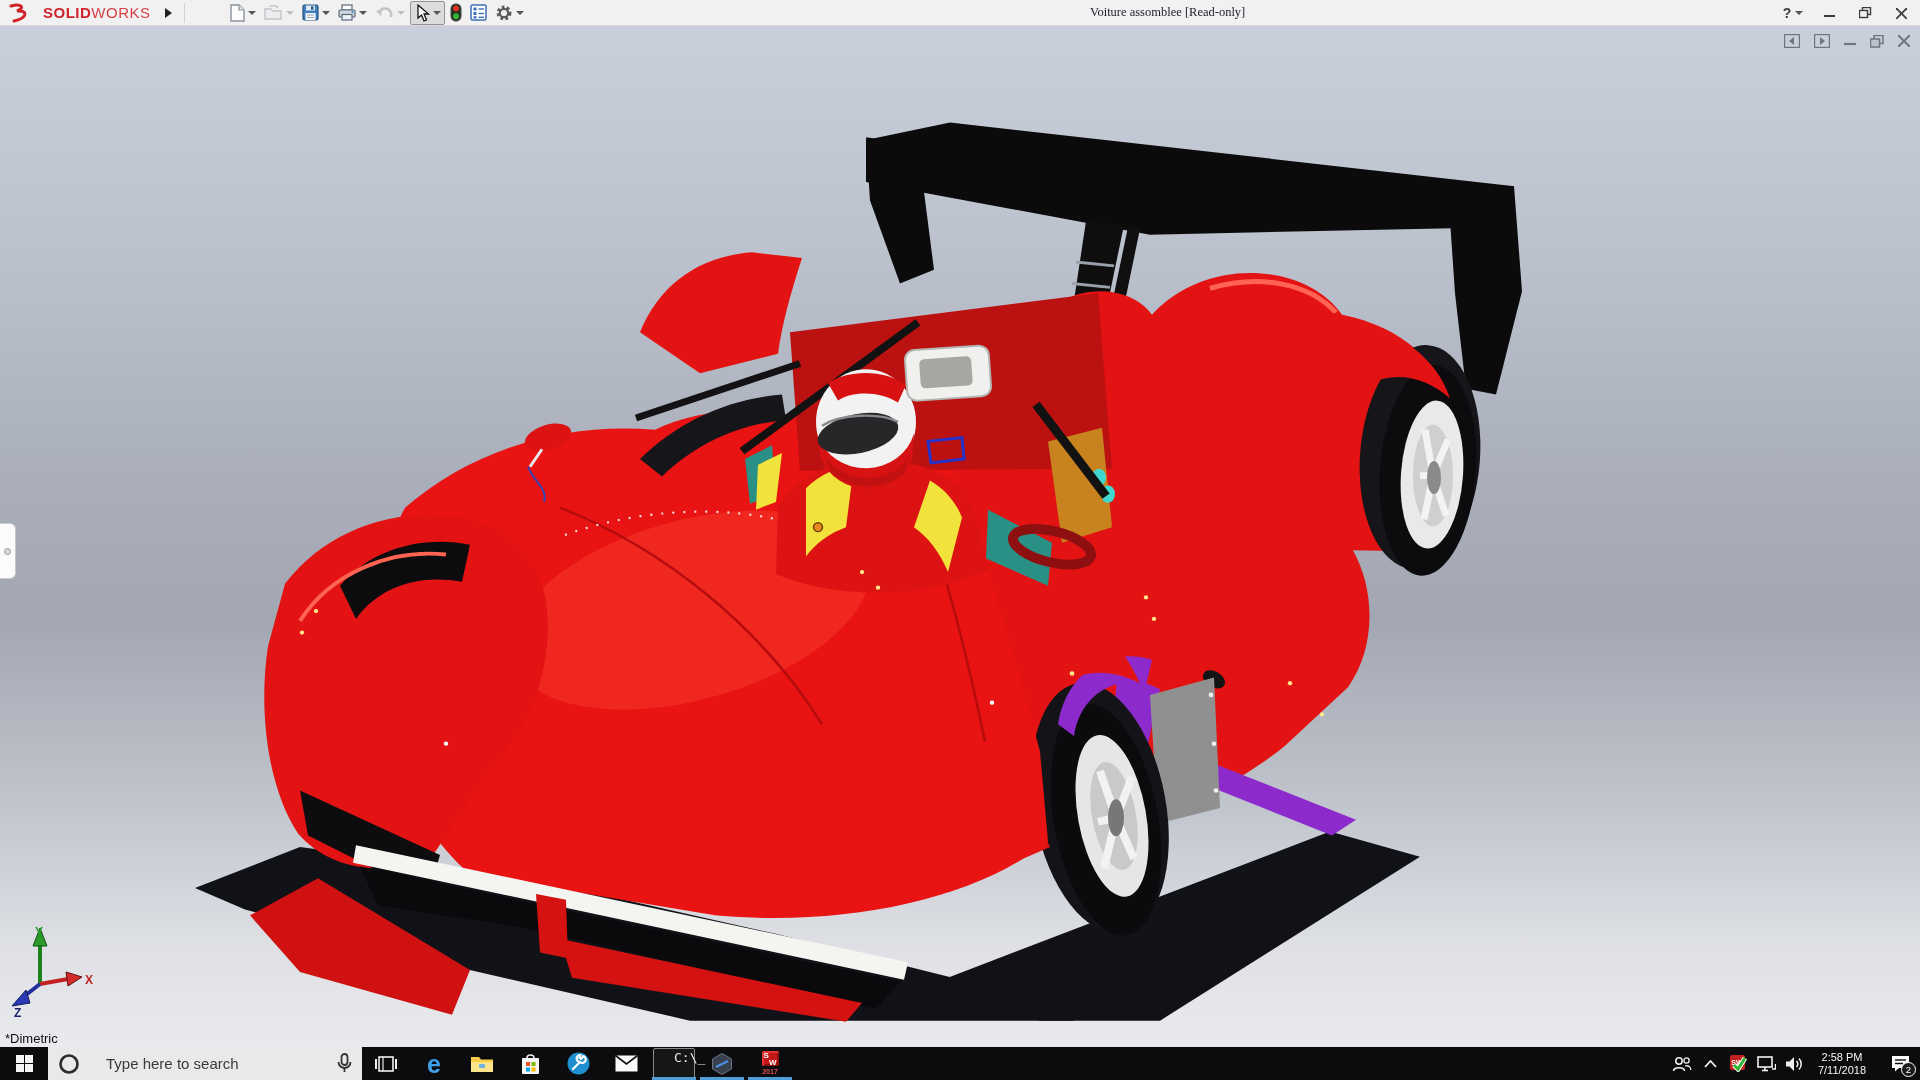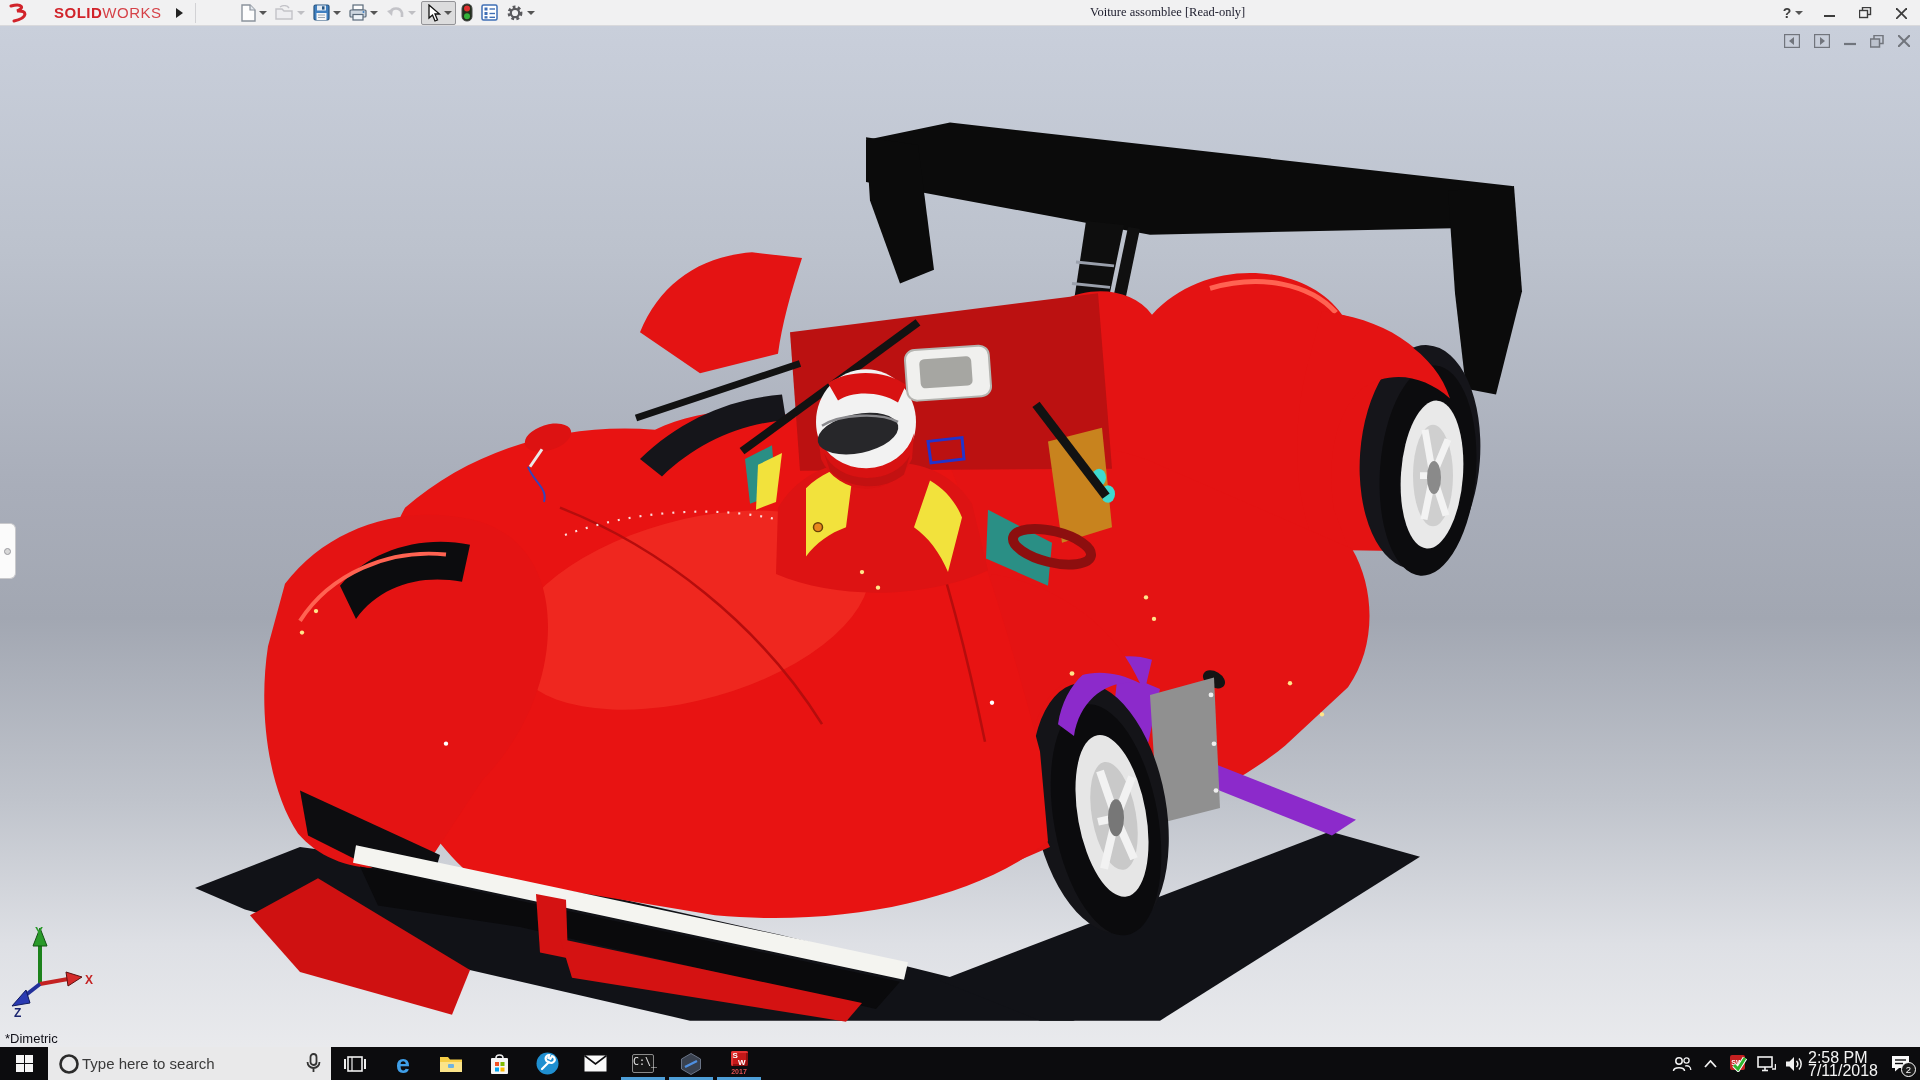--- a/index.html
+++ b/index.html
@@ -7,21 +7,21 @@
   body { font-family:"Liberation Sans", sans-serif; }
   .screen { position:relative; width:1920px; height:1080px; background:#f1f1f1; }
 
   
   .titlebar {
     position:absolute; top:0; left:0; right:0; height:26px;
     background:#f1f1f2; border-bottom:1px solid #d9d9dc;
     display:flex; align-items:center;
   }
   .logo-wrap { display:flex; align-items:center; padding-left:8px; height:100%; }
-  .brand { font-size:15px; letter-spacing:.5px; color:#d1232a; margin-left:20px; }
+  .brand { font-size:15px; letter-spacing:.5px; color:#d1232a; margin-left:9px; }
   .brand b { font-weight:bold; }
   .brand .lt { font-weight:normal; opacity:.85; }
   .flyout { margin-left:14px; width:0; height:0; border-left:7px solid #222;
             border-top:5px solid transparent; border-bottom:5px solid transparent; }
   .tb-sep { width:1px; height:20px; background:#d2d2d5; margin:0 10px 0 12px; }
   .toolbar { display:flex; align-items:center; gap:2px; margin-left:32px; }
   .tb-btn { display:flex; align-items:center; padding:2px 3px; height:24px; }
   .caret { width:0; height:0; border-left:4px solid transparent; border-right:4px solid transparent;
            border-top:4px solid #555; margin-left:3px; }
   .caret.dis { border-top-color:#bfbfc3; }
@@ -46,38 +46,38 @@
               border:1px solid #c9c9cc; border-left:none; border-radius:0 6px 6px 0;
               display:flex; align-items:center; justify-content:center; }
   .left-tab .dot { width:7px; height:7px; border-radius:50%; background:#d8d8d8; border:1px solid #9a9aa0; }
   .triad { position:absolute; left:2px; bottom:30px; }
   .view-label { position:absolute; left:5px; bottom:1px; font-size:13px; font-weight:normal; color:#101018; }
 
   
   .taskbar { position:absolute; bottom:0; left:0; right:0; height:33px; background:#0c0c0e;
              display:flex; align-items:stretch; }
   .start { width:48px; display:flex; align-items:center; justify-content:center; }
-  .searchbox { width:283px; background:#e9e9ea; display:flex; align-items:center; padding:0 10px; gap:2px; }
+  .searchbox { width:314px; background:#e9e9ea; display:flex; align-items:center; padding:0 10px; gap:26px; }
   .searchbox input { border:none; outline:none; background:transparent; font-size:15px; color:#2b2b2b;
                      font-family:"Liberation Sans", sans-serif; flex:1; }
   .searchbox input::placeholder { color:#3a3a3a; opacity:1; }
   .app { width:48px; position:relative; display:flex; align-items:center; justify-content:center; }
   .app .underline { position:absolute; bottom:0; left:2px; right:2px; height:3px; background:#4e9fd8; }
   .edge-e { font-size:25px; font-weight:bold; color:#3f9fe8; line-height:24px; }
-  .cmd-ic { width:22px; height:19px; background:#161616; border:1px solid #8a8a8a; border-radius:2px;
-            font-family:"DejaVu Sans Mono", monospace; font-size:10px; color:#e8e8e8; padding:1px 0; }
+  .cmd-ic { width:22px; height:32px; background:#161616; border:1px solid #8a8a8a; border-radius:2px;
+            font-family:"DejaVu Sans Mono", monospace; font-size:13px; color:#e8e8e8; padding:1px 20px; }
   .sw-app { display:flex; flex-direction:column; align-items:center; line-height:9px; }
   .sw-cube { width:17px; height:15px; background:#c41818; border-radius:2px; position:relative;
              box-shadow:inset 2px 2px 0 #e43333, inset -2px -2px 0 #8f0f0f; }
   .sw-cube .s { position:absolute; left:2px; top:0px; color:#fff; font-size:8px; font-weight:bold; }
   .sw-cube .w { position:absolute; right:2px; bottom:-1px; color:#fff; font-size:8px; font-weight:bold; }
   .sw-year { font-size:7px; font-weight:bold; color:#e05050; margin-top:1px; }
   .tray { margin-left:auto; display:flex; align-items:center; }
   .tray-ic { width:28px; display:flex; align-items:center; justify-content:center; height:33px; }
-  .clock { width:72px; text-align:left; color:#f5f5f5; font-size:16px; line-height:13px; padding-right:4px; }
+  .clock { width:72px; text-align:center; color:#f5f5f5; font-size:11px; line-height:13px; padding-right:4px; }
   .sw-check { position:relative; width:17px; height:17px; }
   .sw-check .sq { position:absolute; inset:0 2px 2px 0; background:#c42020; border-radius:2px;
                   color:#fff; font-size:7px; font-weight:bold; text-align:center; line-height:15px; }
   .action { width:40px; position:relative; display:flex; align-items:center; justify-content:center; height:33px; }
   .badge { position:absolute; right:4px; bottom:3px; width:15px; height:15px; border-radius:50%;
            background:#1b1b1b; border:1.5px solid #fff; color:#fff; font-size:9.5px;
            display:flex; align-items:center; justify-content:center; }
 </style>
 </head>
 <body>

